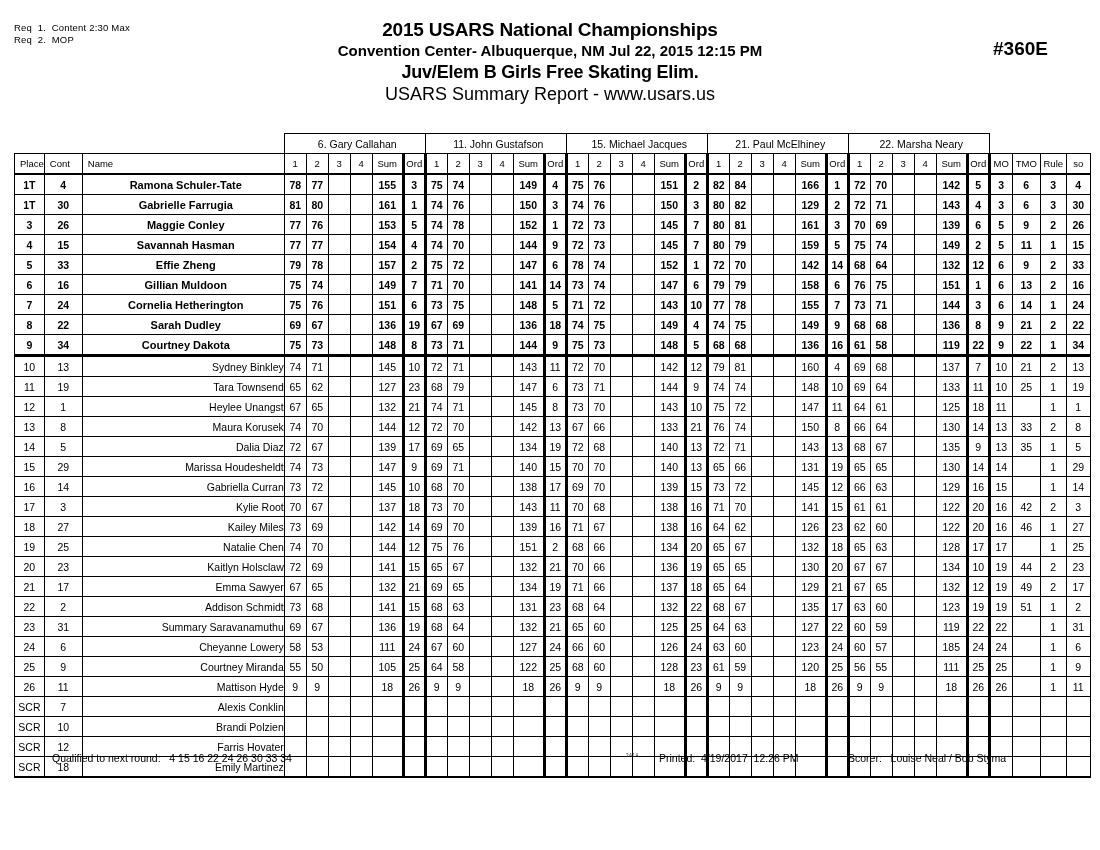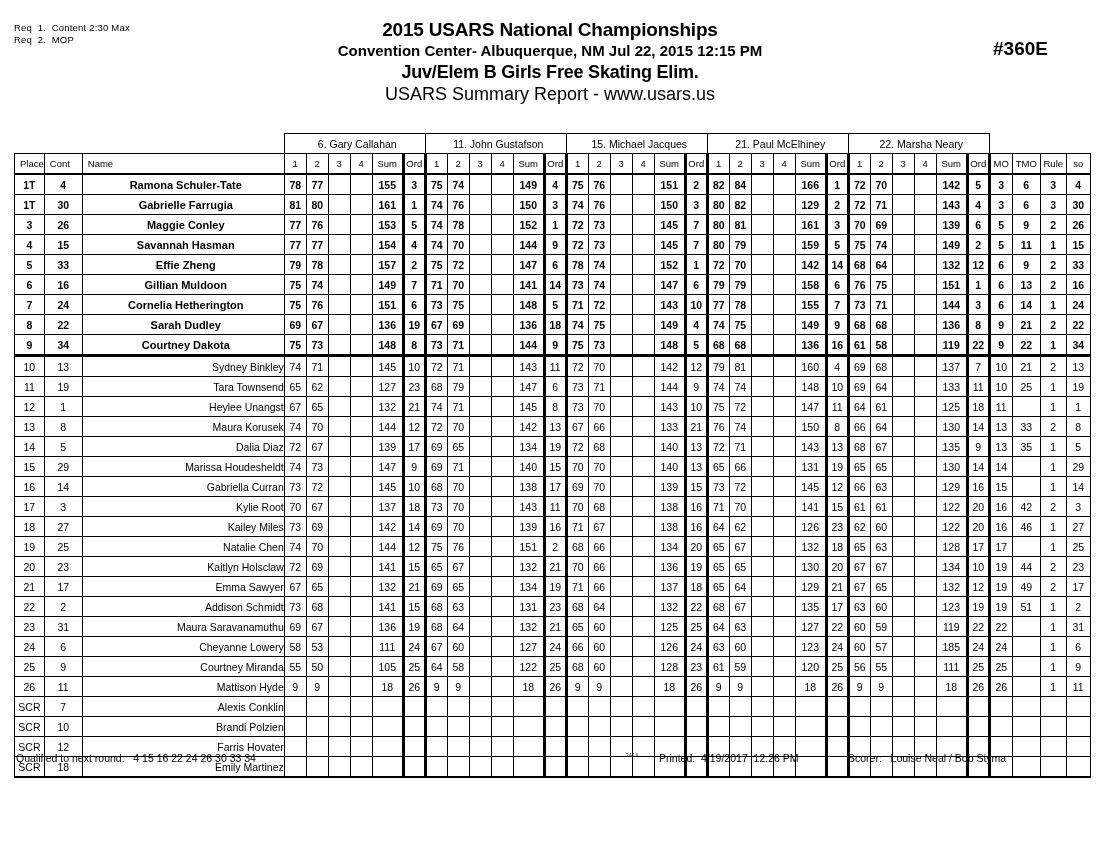--- a/index.html
+++ b/index.html
@@ -141,21 +141,21 @@
 
   
   .footer {
     position: absolute;
     left: 14px;
     top: 752px;
     width: 1035px;
     font-size: 10.5px;
     height: 16px;
   }
-  .f-qual { position: absolute; left: 2px; top: 0; white-space: pre; }
+  .f-qual { position: absolute; left: 2px; top: 0; white-space: pre; padding-left: 36px; }
   .f-tiny { position: absolute; left: 612px; top: 1px; font-size: 4.5px; color: #333; letter-spacing: .5px; }
   .f-printed { position: absolute; left: 645px; top: 0; white-space: pre; }
   .f-scorer { position: absolute; left: 834px; top: 0; white-space: pre; }
 </style>
 </head>
 <body>
 
 <div class="page">
 
   <div class="reqs">
@@ -1115,21 +1115,21 @@
             <td>123</td>
             <td class="ord">19</td>
             <td>19</td>
             <td>51</td>
             <td>1</td>
             <td>2</td>
           </tr>
           <tr class="norm">
             <td class="place">23</td>
             <td class="cont">31</td>
-            <td class="name">Maura Saravanamuthu</td>
+            <td class="name">Summary Saravanamuthu</td>
             <td>69</td>
             <td>67</td>
             <td></td>
             <td></td>
             <td>136</td>
             <td class="ord">19</td>
             <td>68</td>
             <td>64</td>
             <td></td>
             <td></td>

